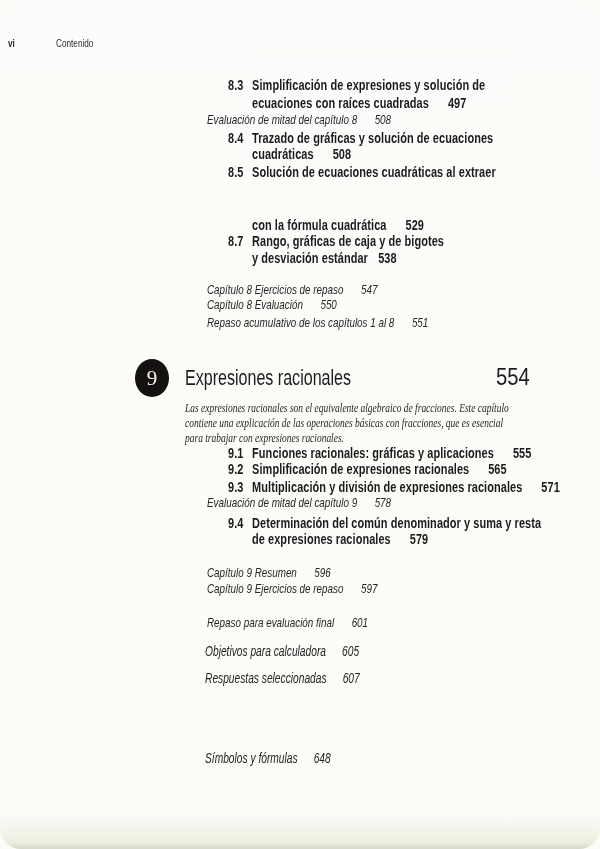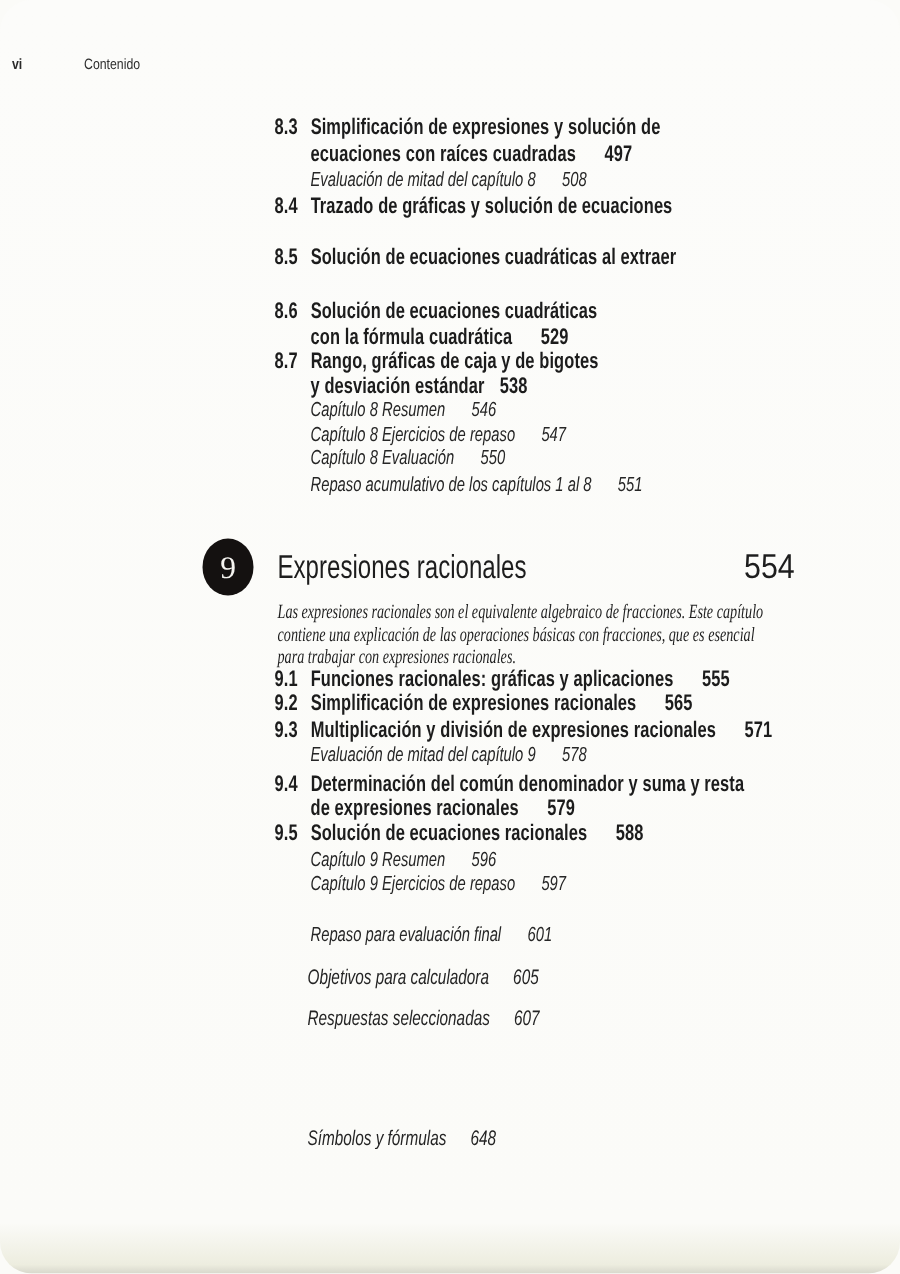--- a/index.html
+++ b/index.html
@@ -6,21 +6,21 @@
   body{width:600px;height:849px;position:relative;background:#fbfbf8;overflow:hidden;
        font-family:"Liberation Sans",sans-serif;}
   .page{position:absolute;inset:0;background:linear-gradient(180deg,#fcfcfa 0%,#fbfbf8 96%,#ededdf 99.3%,#d8d8cc 100%);border-radius:21px;}
 
   
   .ln{position:absolute;left:183px;white-space:nowrap;}
   .ind{left:207px;}
   .sx{display:inline-block;transform:scaleX(0.73);transform-origin:0 0;white-space:nowrap;}
   .sxn{display:inline-block;transform:scaleX(0.70);transform-origin:0 0;white-space:nowrap;}
 
-  .bold{font:700 15px/18px "Liberation Sans",sans-serif;color:#1c1c1c;letter-spacing:.1px;}
+  .bold{font:700 15px/18px "Liberation Sans",sans-serif;color:#1c1c1c;letter-spacing:.1px;margin-left:45px;}
   .it{font:italic 400 13.5px/16px "Liberation Sans",sans-serif;color:#262626;}
   .num{display:inline-block;width:33px;}
   .pg{display:inline-block;margin-left:26px;}
   .it .pg{margin-left:24px;}
   .pg.tight{margin-left:14px;}
   .folio{position:absolute;left:8px;top:38px;font:700 10px/12px "Liberation Sans",sans-serif;color:#2a2a2a;}
   .rhtitle{position:absolute;left:40px;top:38px;font:400 10px/12px "Liberation Sans",sans-serif;color:#2e2e2e;margin-left:16px;}
   .folio .sx,.rhtitle .sx{transform:scaleX(0.82);}
 
   .ch-circle{position:absolute;left:135px;top:359px;width:34px;height:38px;border-radius:50%;
@@ -41,51 +41,49 @@
 <div class="page">
 
   <div class="folio"><span class="sx">vi</span></div>
   <div class="rhtitle"><span class="sx">Contenido</span></div>
 
   <div class="ln bold" style="top:76px"><span class="sx"><span class="num">8.3</span><span>Simplificación de expresiones y solución de</span></span></div>
   <div class="ln bold ind" style="top:94px"><span class="sx"><span>ecuaciones con raíces cuadradas</span><span class="pg">497</span></span></div>
   <div class="ln it ind" style="top:112px"><span class="sx"><span>Evaluación de mitad del capítulo 8</span><span class="pg">508</span></span></div>
 
   <div class="ln bold" style="top:129px"><span class="sx"><span class="num">8.4</span><span>Trazado de gráficas y solución de ecuaciones</span></span></div>
+  <div class="ln bold ind" style="top:145px"><span class="sx"><span>cuadráticas</span><span class="pg">508</span></span></div>
 
   <div class="ln bold" style="top:163px"><span class="sx"><span class="num">8.5</span><span>Solución de ecuaciones cuadráticas al extraer</span></span></div>
 
-  <div class="ln bold" style="top:199px"><span class="sx"><span class="num">8.6</span><span>Solución de ecuaciones cuadráticas</span></span></div>
   <div class="ln bold ind" style="top:216px"><span class="sx"><span>con la fórmula cuadrática</span><span class="pg">529</span></span></div>
 
   <div class="ln bold" style="top:232px"><span class="sx"><span class="num">8.7</span><span>Rango, gráficas de caja y de bigotes</span></span></div>
   <div class="ln bold ind" style="top:249px"><span class="sx"><span>y desviación estándar</span><span class="pg tight">538</span></span></div>
 
-  <div class="ln it ind" style="top:265px"><span class="sx"><span>Capítulo 8 Resumen</span><span class="pg">546</span></span></div>
   <div class="ln it ind" style="top:282px"><span class="sx"><span>Capítulo 8 Ejercicios de repaso</span><span class="pg">547</span></span></div>
   <div class="ln it ind" style="top:297px"><span class="sx"><span>Capítulo 8 Evaluación</span><span class="pg">550</span></span></div>
   <div class="ln it ind" style="top:315px"><span class="sx"><span>Repaso acumulativo de los capítulos 1 al 8</span><span class="pg">551</span></span></div>
 
   <div class="ch-circle"><span>9</span></div>
   <div class="ch-title"><span class="sx">Expresiones racionales</span></div>
   <div class="ch-page">554</div>
 
   <div class="intro" style="top:400px"><span class="sxn">Las expresiones racionales son el equivalente algebraico de fracciones. Este capítulo</span></div>
   <div class="intro" style="top:415px"><span class="sxn">contiene una explicación de las operaciones básicas con fracciones, que es esencial</span></div>
   <div class="intro" style="top:430px"><span class="sxn">para trabajar con expresiones racionales.</span></div>
 
   <div class="ln bold" style="top:444px"><span class="sx"><span class="num">9.1</span><span>Funciones racionales: gráficas y aplicaciones</span><span class="pg">555</span></span></div>
   <div class="ln bold" style="top:460px"><span class="sx"><span class="num">9.2</span><span>Simplificación de expresiones racionales</span><span class="pg">565</span></span></div>
   <div class="ln bold" style="top:478px"><span class="sx"><span class="num">9.3</span><span>Multiplicación y división de expresiones racionales</span><span class="pg">571</span></span></div>
   <div class="ln it ind" style="top:495px"><span class="sx"><span>Evaluación de mitad del capítulo 9</span><span class="pg">578</span></span></div>
 
   <div class="ln bold" style="top:514px"><span class="sx"><span class="num">9.4</span><span>Determinación del común denominador y suma y resta</span></span></div>
   <div class="ln bold ind" style="top:530px"><span class="sx"><span>de expresiones racionales</span><span class="pg">579</span></span></div>
 
-  <div class="ln bold" style="top:547px"><span class="sx"><span class="num">9.5</span><span>Solución de ecuaciones racionales</span><span class="pg">588</span></span></div>
 
   <div class="ln it ind" style="top:565px"><span class="sx"><span>Capítulo 9 Resumen</span><span class="pg">596</span></span></div>
   <div class="ln it ind" style="top:581px"><span class="sx"><span>Capítulo 9 Ejercicios de repaso</span><span class="pg">597</span></span></div>
   <div class="ln it ind" style="top:615px"><span class="sx"><span>Repaso para evaluación final</span><span class="pg">601</span></span></div>
 
   <div class="bm" style="top:642px"><span class="sx"><span>Objetivos para calculadora</span><span class="pg">605</span></span></div>
   <div class="bm" style="top:669px"><span class="sx"><span>Respuestas seleccionadas</span><span class="pg">607</span></span></div>
   <div class="bm" style="top:749px"><span class="sx"><span>Símbolos y fórmulas</span><span class="pg">648</span></span></div>
 
 </div>

